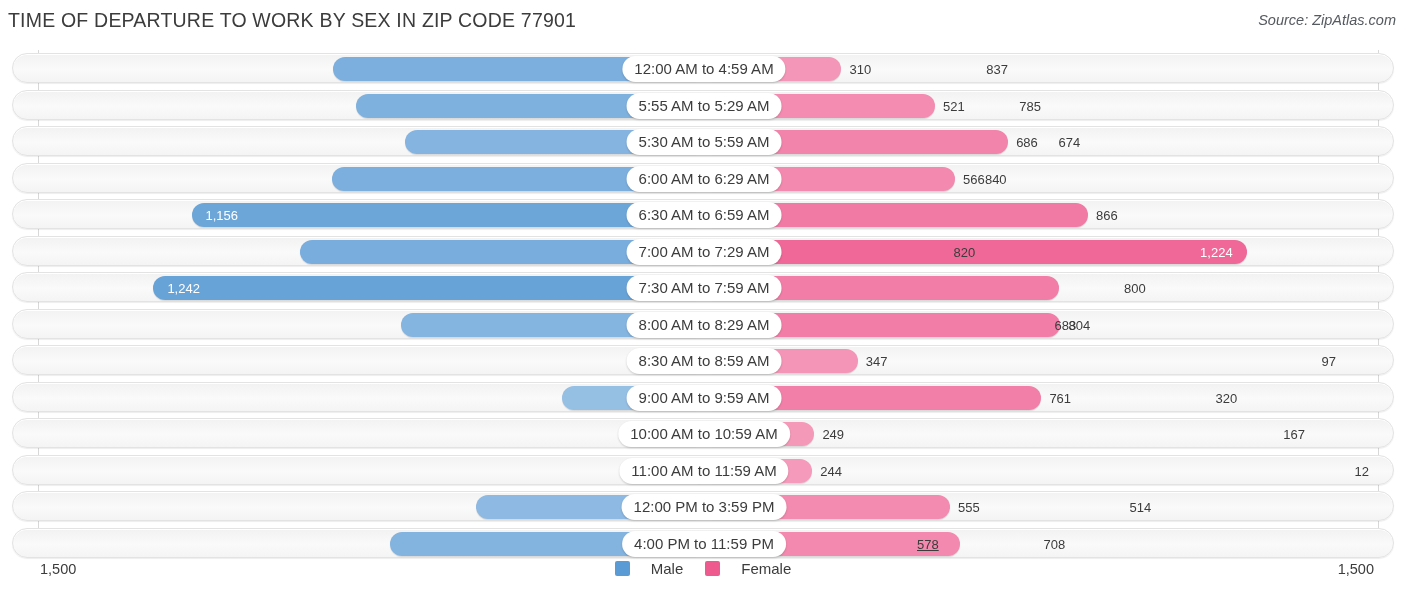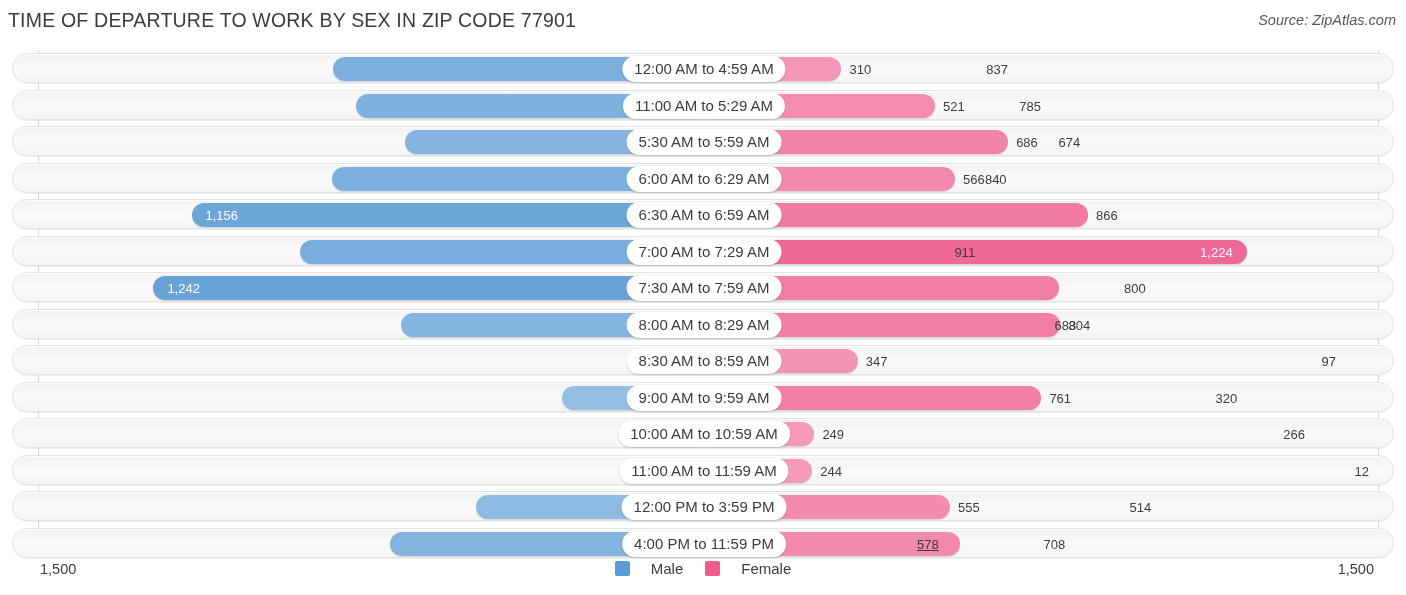--- a/index.html
+++ b/index.html
@@ -178,21 +178,21 @@
         <div class="bar bar-female" style="left: 691px; width: 137.433px; background: rgb(244, 150, 183);"></div>
         <div class="val val-male-out" style="right: 385.07px;">837</div>
         <div class="val val-female-out" style="left: 836.433px;">310</div>
         <div class="center-pill" style="left: 691px;">12:00 AM to 4:59 AM</div>
       </div>
       <div class="row" style="top: 39.5px;">
         <div class="bar bar-male" style="left: 342.983px; width: 348.017px; background: rgb(127, 177, 222);"></div>
         <div class="bar bar-female" style="left: 691px; width: 230.977px; background: rgb(243, 140, 176);"></div>
         <div class="val val-male-out" style="right: 352px;">785</div>
         <div class="val val-female-out" style="left: 929.977px;">521</div>
-        <div class="center-pill" style="left: 691px;">11:00 AM to 5:29 AM</div>
+        <div class="center-pill" style="left: 691px;">5:55 AM to 5:29 AM</div>
       </div>
       <div class="row" style="top: 76px;">
         <div class="bar bar-male" style="left: 392.193px; width: 298.807px; background: rgb(133, 180, 224);"></div>
         <div class="bar bar-female" style="left: 691px; width: 304.127px; background: rgb(242, 131, 170);"></div>
         <div class="val val-male-out" style="right: 312.807px;">674</div>
         <div class="val val-female-out" style="left: 1003.13px;">686</div>
         <div class="center-pill" style="left: 691px; text-align: center;">5:30 AM to 5:59 AM</div>
       </div>
       <div class="row" style="top: 112.5px;">
         <div class="bar bar-male" style="left: 318.6px; width: 372.4px; background: rgb(124, 175, 222);"></div>
@@ -204,21 +204,21 @@
       <div class="row" style="top: 149px;">
         <div class="bar bar-male" style="left: 178.507px; width: 512.493px; background: rgb(108, 166, 217);"></div>
         <div class="bar bar-female" style="left: 691px; width: 383.927px; background: rgb(241, 122, 164);"></div>
         <div class="val val-male-out val-in" style="left: 192.507px;">1,156</div>
         <div class="val val-female-out" style="left: 1082.93px;">866</div>
         <div class="center-pill" style="left: 691px;">6:30 AM to 6:59 AM</div>
       </div>
       <div class="row" style="top: 185.5px;">
         <div class="bar bar-male" style="left: 287.123px; width: 403.877px; background: rgb(121, 173, 221);"></div>
         <div class="bar bar-female" style="left: 691px; width: 542.64px; background: rgb(239, 104, 152);"></div>
-        <div class="val val-male-out" style="right: 417.877px;">911</div>
+        <div class="val val-male-out" style="right: 417.877px;">820</div>
         <div class="val val-female-out val-in" style="left: 1219.64px; transform: translateX(-100%);">1,224</div>
         <div class="center-pill" style="left: 691px;">7:00 AM to 7:29 AM</div>
       </div>
       <div class="row" style="top: 222px;">
         <div class="bar bar-male" style="left: 140.38px; width: 550.62px; background: rgb(104, 163, 216);"></div>
         <div class="bar bar-female" style="left: 691px; width: 354.667px; background: rgb(242, 125, 166);"></div>
         <div class="val val-male-out val-in" style="left: 154.38px;">1,242</div>
         <div class="val val-female-out" style="left: 1111px;">800</div>
         <div class="center-pill" style="left: 691px;">7:30 AM to 7:59 AM</div>
       </div>
@@ -239,21 +239,21 @@
       <div class="row" style="top: 331.5px;">
         <div class="bar bar-male" style="left: 549.133px; width: 141.867px; background: rgb(150, 191, 228);"></div>
         <div class="bar bar-female" style="left: 691px; width: 337.377px; background: rgb(242, 127, 168);"></div>
         <div class="val val-male-out" style="right: 155.867px;">320</div>
         <div class="val val-female-out" style="left: 1036.38px;">761</div>
         <div class="center-pill" style="left: 691px;">9:00 AM to 9:59 AM</div>
       </div>
       <div class="row" style="top: 368px;">
         <div class="bar bar-male" style="left: 616.963px; width: 74.0367px; background: rgb(158, 196, 230);"></div>
         <div class="bar bar-female" style="left: 691px; width: 110.39px; background: rgb(245, 153, 185);"></div>
-        <div class="val val-male-out" style="right: 88.0367px;">266</div>
+        <div class="val val-male-out" style="right: 88.0367px;">167</div>
         <div class="val val-female-out" style="left: 809.39px;">249</div>
         <div class="center-pill" style="left: 691px;">10:00 AM to 10:59 AM</div>
       </div>
       <div class="row" style="top: 404.5px;">
         <div class="bar bar-male" style="left: 681px; width: 10px; background: rgb(166, 201, 232);"></div>
         <div class="bar bar-female" style="left: 691px; width: 108.173px; background: rgb(245, 154, 186);"></div>
         <div class="val val-male-out" style="right: 24px;">12</div>
         <div class="val val-female-out" style="left: 807.173px;">244</div>
         <div class="center-pill" style="left: 691px;">11:00 AM to 11:59 AM</div>
       </div>

